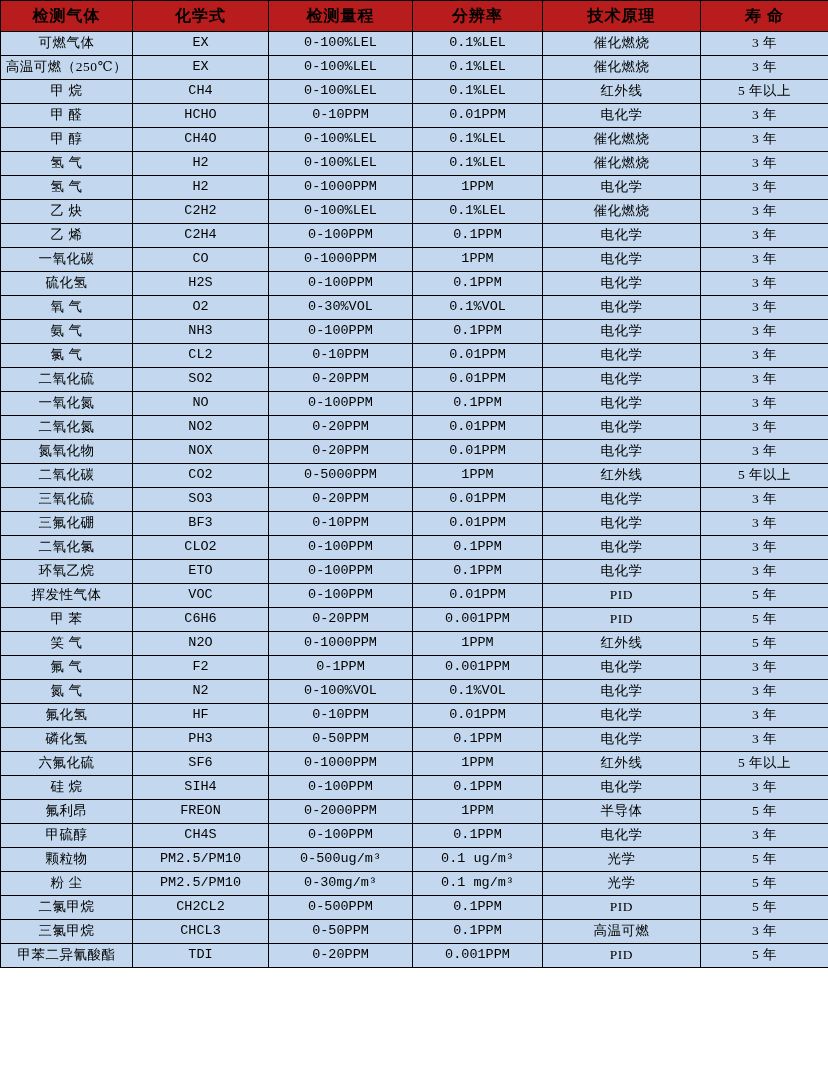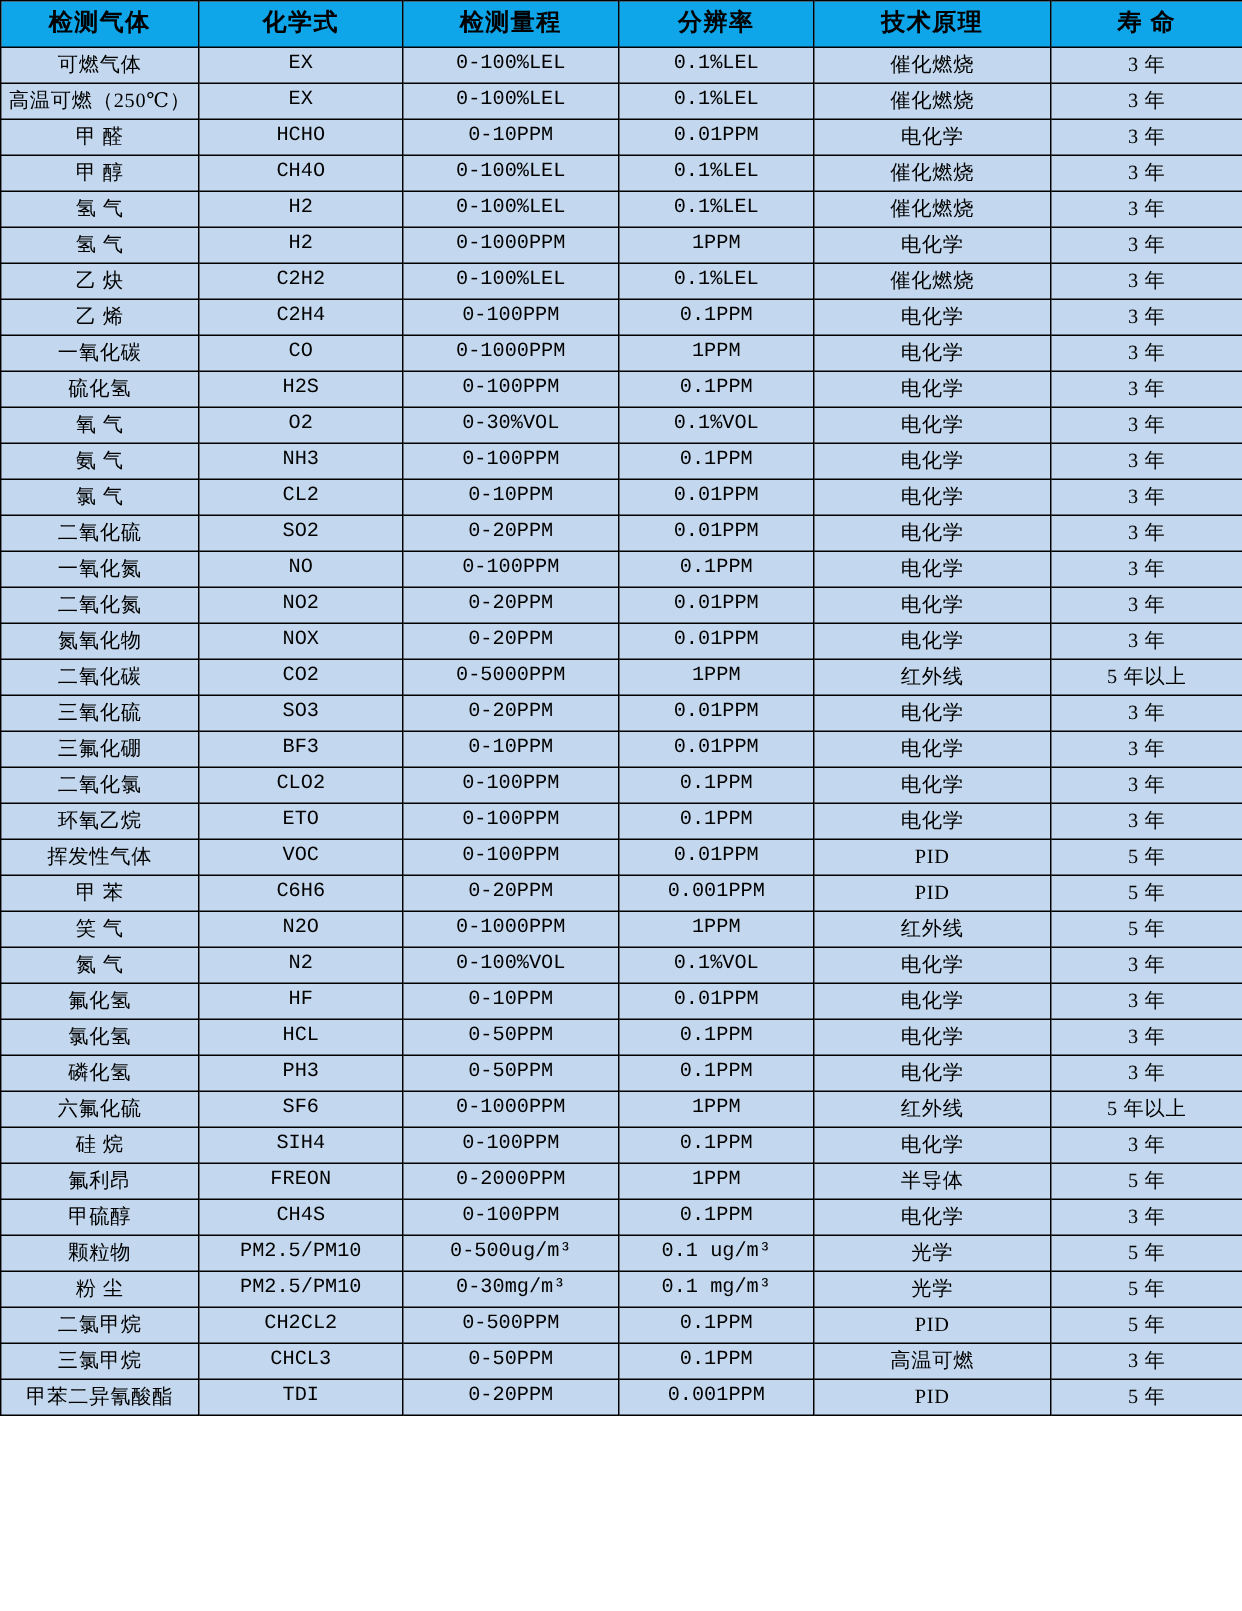--- a/index.html
+++ b/index.html
@@ -24,21 +24,21 @@
     color: #000000;
     background: #c3d8ee;
     padding: 0;
     line-height: 1.1;
   }
   table.gas-table thead th {
     height: 30px;
     font-size: 16px;
     font-weight: bold;
     letter-spacing: 1px;
-    background: #0ea5e9;
+    background: #b91c1c;
   }
   table.gas-table tbody td {
     height: 23px;
     font-size: 13.5px;
   }
   
   col.c0 { width: 132px; }
   col.c1 { width: 136px; }
   col.c2 { width: 144px; }
   col.c3 { width: 130px; }
@@ -93,20 +93,28 @@
       </tr>
       <tr>
         <td class="gas-name">高温可燃（250℃）</td>
         <td class="formula">EX</td>
         <td class="range">0-100%LEL</td>
         <td class="resolution">0.1%LEL</td>
         <td class="principle">催化燃烧</td>
         <td class="life">3 年</td>
       </tr>
       <tr>
+        <td class="gas-name">甲 烷</td>
+        <td class="formula">CH4</td>
+        <td class="range">0-100%LEL</td>
+        <td class="resolution">0.1%LEL</td>
+        <td class="principle">红外线</td>
+        <td class="life">5 年以上</td>
+      </tr>
+      <tr>
         <td class="gas-name">甲 醛</td>
         <td class="formula">HCHO</td>
         <td class="range">0-10PPM</td>
         <td class="resolution">0.01PPM</td>
         <td class="principle">电化学</td>
         <td class="life">3 年</td>
       </tr>
       <tr>
         <td class="gas-name">甲 醇</td>
         <td class="formula">CH4O</td>
@@ -277,40 +285,40 @@
       </tr>
       <tr>
         <td class="gas-name">笑 气</td>
         <td class="formula">N2O</td>
         <td class="range">0-1000PPM</td>
         <td class="resolution">1PPM</td>
         <td class="principle">红外线</td>
         <td class="life">5 年</td>
       </tr>
       <tr>
+        <td class="gas-name">氟 气</td>
+        <td class="formula">F2</td>
+        <td class="range">0-1PPM</td>
+        <td class="resolution">0.001PPM</td>
+        <td class="principle">电化学</td>
+        <td class="life">3 年</td>
+      </tr>
+      <tr>
         <td class="gas-name">氮 气</td>
         <td class="formula">N2</td>
         <td class="range">0-100%VOL</td>
         <td class="resolution">0.1%VOL</td>
         <td class="principle">电化学</td>
         <td class="life">3 年</td>
       </tr>
       <tr>
         <td class="gas-name">氟化氢</td>
         <td class="formula">HF</td>
         <td class="range">0-10PPM</td>
         <td class="resolution">0.01PPM</td>
-        <td class="principle">电化学</td>
-        <td class="life">3 年</td>
-      </tr>
-      <tr>
-        <td class="gas-name">氯化氢</td>
-        <td class="formula">HCL</td>
-        <td class="range">0-50PPM</td>
-        <td class="resolution">0.1PPM</td>
         <td class="principle">电化学</td>
         <td class="life">3 年</td>
       </tr>
       <tr>
         <td class="gas-name">磷化氢</td>
         <td class="formula">PH3</td>
         <td class="range">0-50PPM</td>
         <td class="resolution">0.1PPM</td>
         <td class="principle">电化学</td>
         <td class="life">3 年</td>

